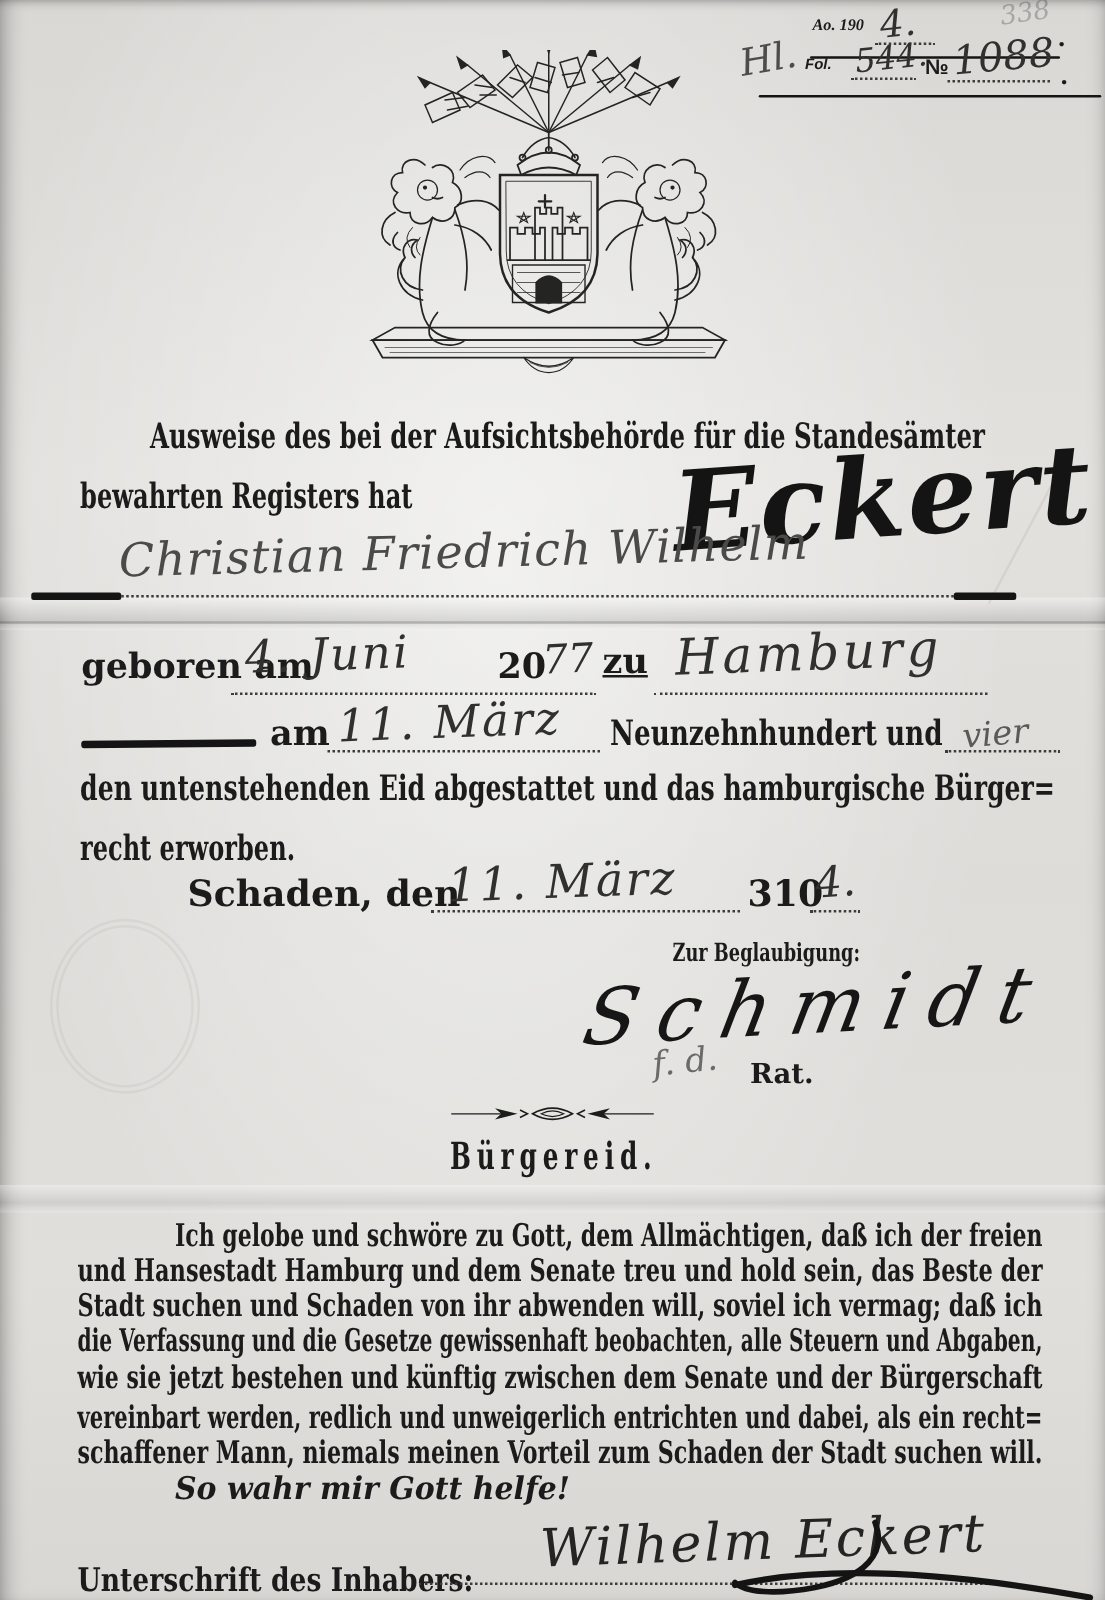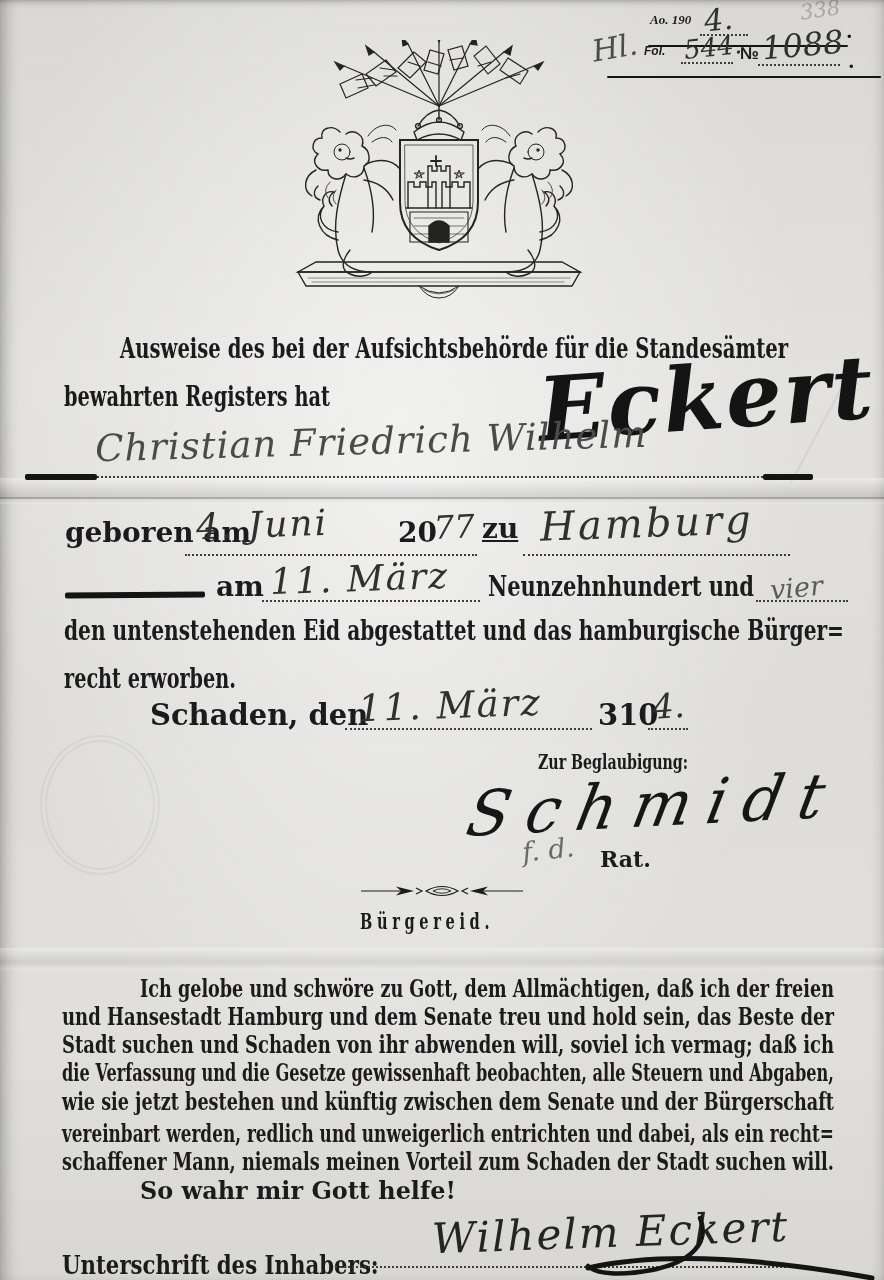--- a/index.html
+++ b/index.html
@@ -196,30 +196,30 @@
       <path d="M36,2.5 L54,7 L36,11.5 L41,7 Z" fill="#1c1c1c"></path>
       <path d="M56,4 L62,7 L56,10" fill="none" stroke="#1c1c1c" stroke-width="1.2"></path>
       <path d="M66,7 Q82,-2 98,7 Q82,16 66,7 Z" fill="none" stroke="#1c1c1c" stroke-width="1.2"></path>
       <path d="M73,7 Q82,2.5 91,7 Q82,11.5 73,7 Z" fill="none" stroke="#1c1c1c" stroke-width=".9"></path>
       <path d="M108,4 L102,7 L108,10" fill="none" stroke="#1c1c1c" stroke-width="1.2"></path>
       <path d="M128,2.5 L110,7 L128,11.5 L123,7 Z" fill="#1c1c1c"></path>
       <line x1="116" y1="7" x2="163" y2="7" stroke="#1c1c1c" stroke-width="1"></line>
     </svg>
   </div>
 
-  <div class="abs fraktur" style="left:360px; top:908px; font-size:22px; letter-spacing:7px;"><span class="fit" style="transform: scaleX(0.662014);">Bürgereid.</span></div>
+  <div class="abs fraktur" style="left:360px; top:908px; font-size:30px; letter-spacing:7px;"><span class="fit" style="transform: scaleX(0.662014);">Bürgereid.</span></div>
 
   <div class="abs fraktur" style="left:140px; top:974px;  font-size:25px;"><span class="fit" style="transform: scaleX(0.704077);">Ich gelobe und schwöre zu Gott, dem Allmächtigen, daß ich der freien</span></div>
   <div class="abs fraktur" style="left:62px;  top:1002px; font-size:25px;"><span class="fit" style="transform: scaleX(0.719583);">und Hansestadt Hamburg und dem Senate treu und hold sein, das Beste der</span></div>
   <div class="abs fraktur" style="left:62px;  top:1030px; font-size:25px;"><span class="fit" style="transform: scaleX(0.719185);">Stadt suchen und Schaden von ihr abwenden will, soviel ich vermag; daß ich</span></div>
   <div class="abs fraktur" style="left:62px;  top:1058px; font-size:25px;"><span class="fit" style="transform: scaleX(0.647583);">die Verfassung und die Gesetze gewissenhaft beobachten, alle Steuern und Abgaben,</span></div>
   <div class="abs fraktur" style="left:62px;  top:1087px; font-size:25px;"><span class="fit" style="transform: scaleX(0.704279);">wie sie jetzt bestehen und künftig zwischen dem Senate und der Bürgerschaft</span></div>
   <div class="abs fraktur" style="left:62px;  top:1119px; font-size:25px;"><span class="fit" style="transform: scaleX(0.675268);">vereinbart werden, redlich und unweigerlich entrichten und dabei, als ein recht=</span></div>
   <div class="abs fraktur" style="left:62px;  top:1147px; font-size:25px;"><span class="fit" style="transform: scaleX(0.709223);">schaffener Mann, niemals meinen Vorteil zum Schaden der Stadt suchen will.</span></div>
-  <div class="abs fraktur" style="left:140px; top:1176px; font-size:25px;"><span class="fit" style="transform: scaleX(0.957349);">So wahr mir Gott helfe!</span></div>
+  <div class="abs fraktur" style="left:140px; top:1176px; font-size:25px;font-style:italic;"><span class="fit" style="transform: scaleX(0.957349);">So wahr mir Gott helfe!</span></div>
 
   <div class="abs fraktur" style="left:62px; top:1250px; font-size:26px;"><span class="fit" style="transform: scaleX(0.818594);">Unterschrift des Inhabers:</span></div>
   <div class="abs hand" style="left:432px; top:1208px; font-size:42px; color:#242422; transform:rotate(-2deg); letter-spacing:2px;">Wilhelm Eckert</div>
   <div class="abs dotted" style="left:335px; top:1266px; width:455px;"></div>
 
   <svg class="abs sig-flourish" style="left:0; top:1190px;" width="884" height="90" viewBox="0 0 884 90" fill="none" stroke="#141414" stroke-linecap="round">
     <path d="M700,28 C710,52 692,72 652,80 C620,86 596,84 588,76" stroke-width="4.5"></path>
     <path d="M588,78 C650,64 740,64 872,88" stroke-width="5"></path>
   </svg>
 

